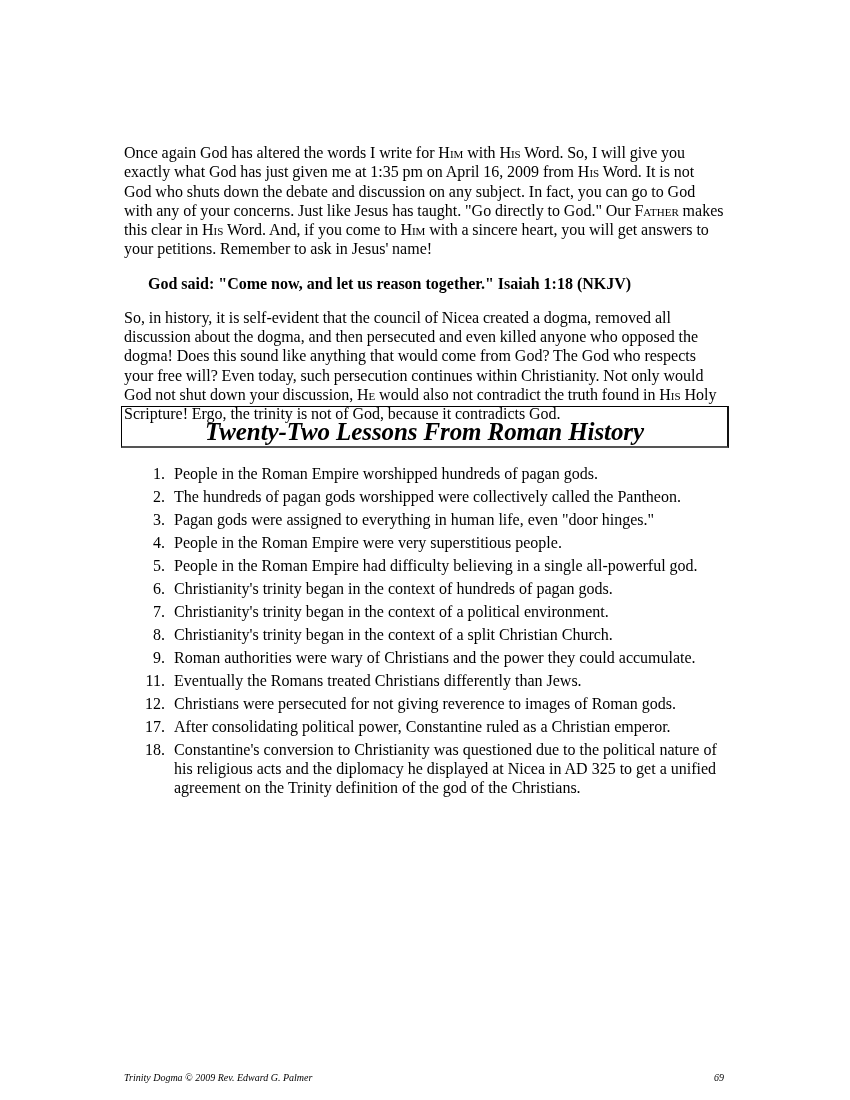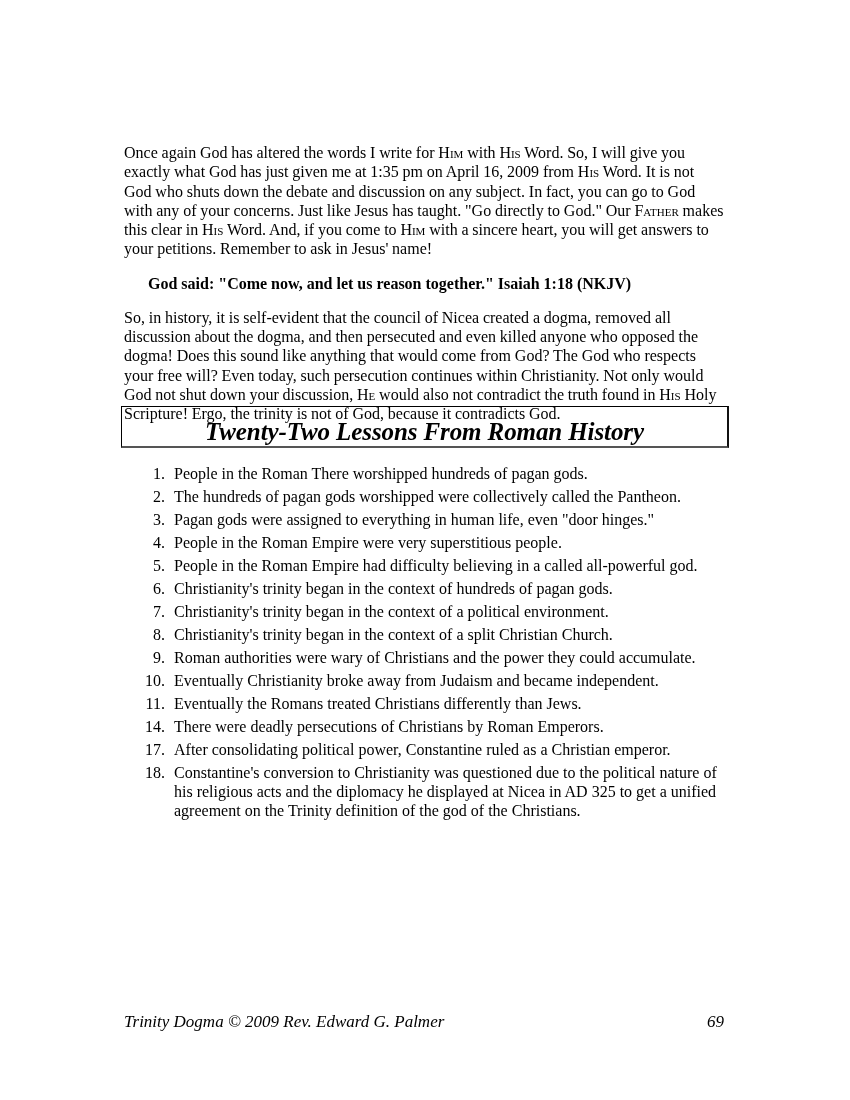--- a/index.html
+++ b/index.html
@@ -81,25 +81,25 @@
       text-align: right;
       padding-right: 9px;
       box-sizing: border-box;
     }
     .lessons .text {
       flex: 1 1 auto;
     }
     .footer {
       position: absolute;
       left: 124px;
-      top: 1012px;
+      top: 1072px;
       width: 600px;
       display: flex;
       justify-content: space-between;
-      font-size: 17px;
+      font-size: 10px;
       font-style: italic;
     }
   </style>
 </head>
 <body>
 
 <div class="page">
   <p class="para"><span>Once again God has altered the words I write for </span><span class="sc">Him</span><span> with </span><span class="sc">His</span><span> Word. So, I will give you exactly what God has just given me at 1:35 pm on April 16, 2009 from </span><span class="sc">His</span><span> Word. It is not God who shuts down the debate and discussion on any subject. In fact, you can go to God with any of your concerns. Just like Jesus has taught. "Go directly to God." Our </span><span class="sc">Father</span><span> makes this clear in </span><span class="sc">His</span><span> Word. And, if you come to </span><span class="sc">Him</span><span> with a sincere heart, you will get answers to your petitions. Remember to ask in Jesus' name!</span></p>
 
   <p class="quote">God said: "Come now, and let us reason together." Isaiah 1:18 (NKJV)</p>
@@ -107,65 +107,61 @@
   <p class="para"><span>So, in history, it is self-evident that the council of Nicea created a dogma, removed all discussion about the dogma, and then persecuted and even killed anyone who opposed the dogma! Does this sound like anything that would come from God? The God who respects your free will? Even today, such persecution continues within Christianity. Not only would God not shut down your discussion, </span><span class="sc">He</span><span> would also not contradict the truth found in </span><span class="sc">His</span><span> Holy Scripture! Ergo, the trinity is not of God, because it contradicts God.</span></p>
 </div>
 
 <div class="heading-box">
   <h2>Twenty-Two Lessons From Roman History</h2>
 </div>
 
 <ol class="lessons">
   <li>
       <span class="num">1.</span>
-      <span class="text">People in the Roman There worshipped hundreds of pagan gods.</span>
+      <span class="text">People in the Roman Empire worshipped hundreds of pagan gods.</span>
     </li>
   <li>
       <span class="num">2.</span>
       <span class="text">The hundreds of pagan gods worshipped were collectively called the Pantheon.</span>
     </li>
   <li>
       <span class="num">3.</span>
       <span class="text">Pagan gods were assigned to everything in human life, even "door hinges."</span>
     </li>
   <li>
       <span class="num">4.</span>
       <span class="text">People in the Roman Empire were very superstitious people.</span>
     </li>
   <li>
       <span class="num">5.</span>
-      <span class="text">People in the Roman Empire had difficulty believing in a called all-powerful god.</span>
+      <span class="text">People in the Roman Empire had difficulty believing in a single all-powerful god.</span>
     </li>
   <li>
       <span class="num">6.</span>
       <span class="text">Christianity's trinity began in the context of hundreds of pagan gods.</span>
     </li>
   <li>
       <span class="num">7.</span>
       <span class="text">Christianity's trinity began in the context of a political environment.</span>
     </li>
   <li>
       <span class="num">8.</span>
       <span class="text">Christianity's trinity began in the context of a split Christian Church.</span>
     </li>
   <li>
       <span class="num">9.</span>
       <span class="text">Roman authorities were wary of Christians and the power they could accumulate.</span>
     </li>
   <li>
-      <span class="num">10.</span>
-      <span class="text">Eventually Christianity broke away from Judaism and became independent.</span>
-    </li>
-  <li>
       <span class="num">11.</span>
       <span class="text">Eventually the Romans treated Christians differently than Jews.</span>
     </li>
   <li>
-      <span class="num">14.</span>
-      <span class="text">There were deadly persecutions of Christians by Roman Emperors.</span>
+      <span class="num">12.</span>
+      <span class="text">Christians were persecuted for not giving reverence to images of Roman gods.</span>
     </li>
   <li>
       <span class="num">17.</span>
       <span class="text">After consolidating political power, Constantine ruled as a Christian emperor.</span>
     </li>
   <li>
       <span class="num">18.</span>
       <span class="text">Constantine's conversion to Christianity was questioned due to the political nature of his religious acts and the diplomacy he displayed at Nicea in AD 325 to get a unified agreement on the Trinity definition of the god of the Christians.</span>
     </li>
 </ol>

